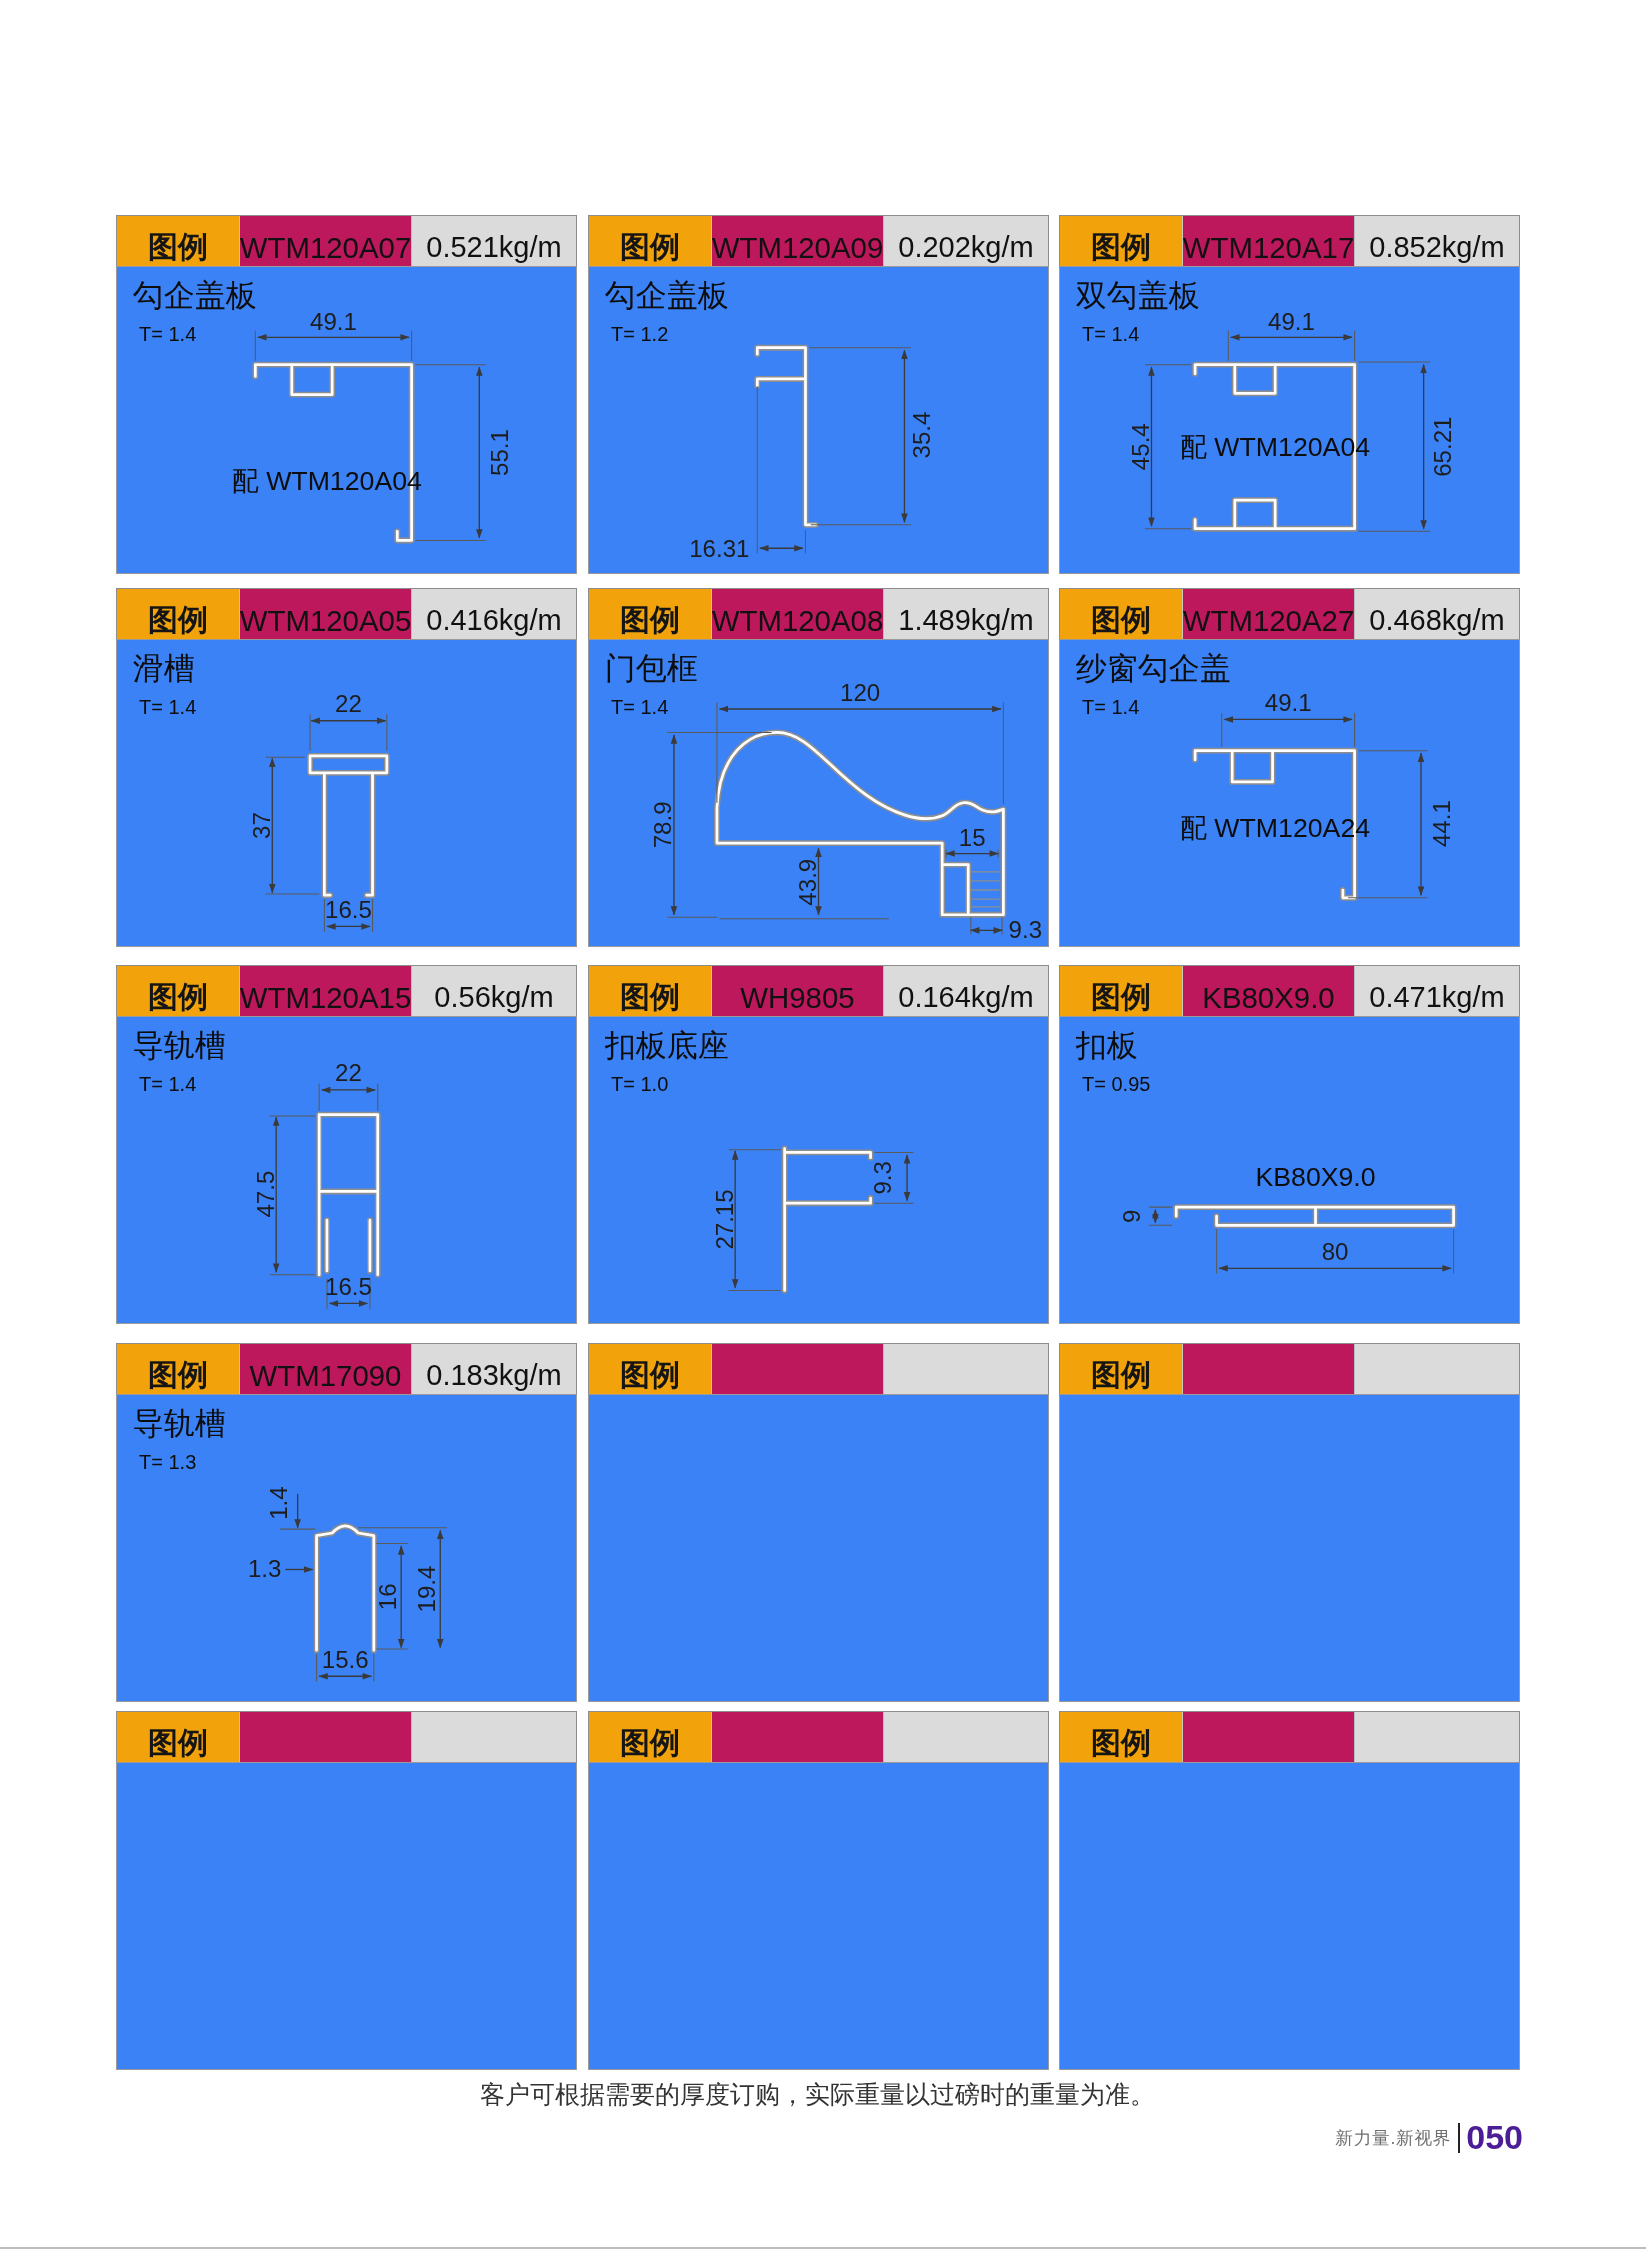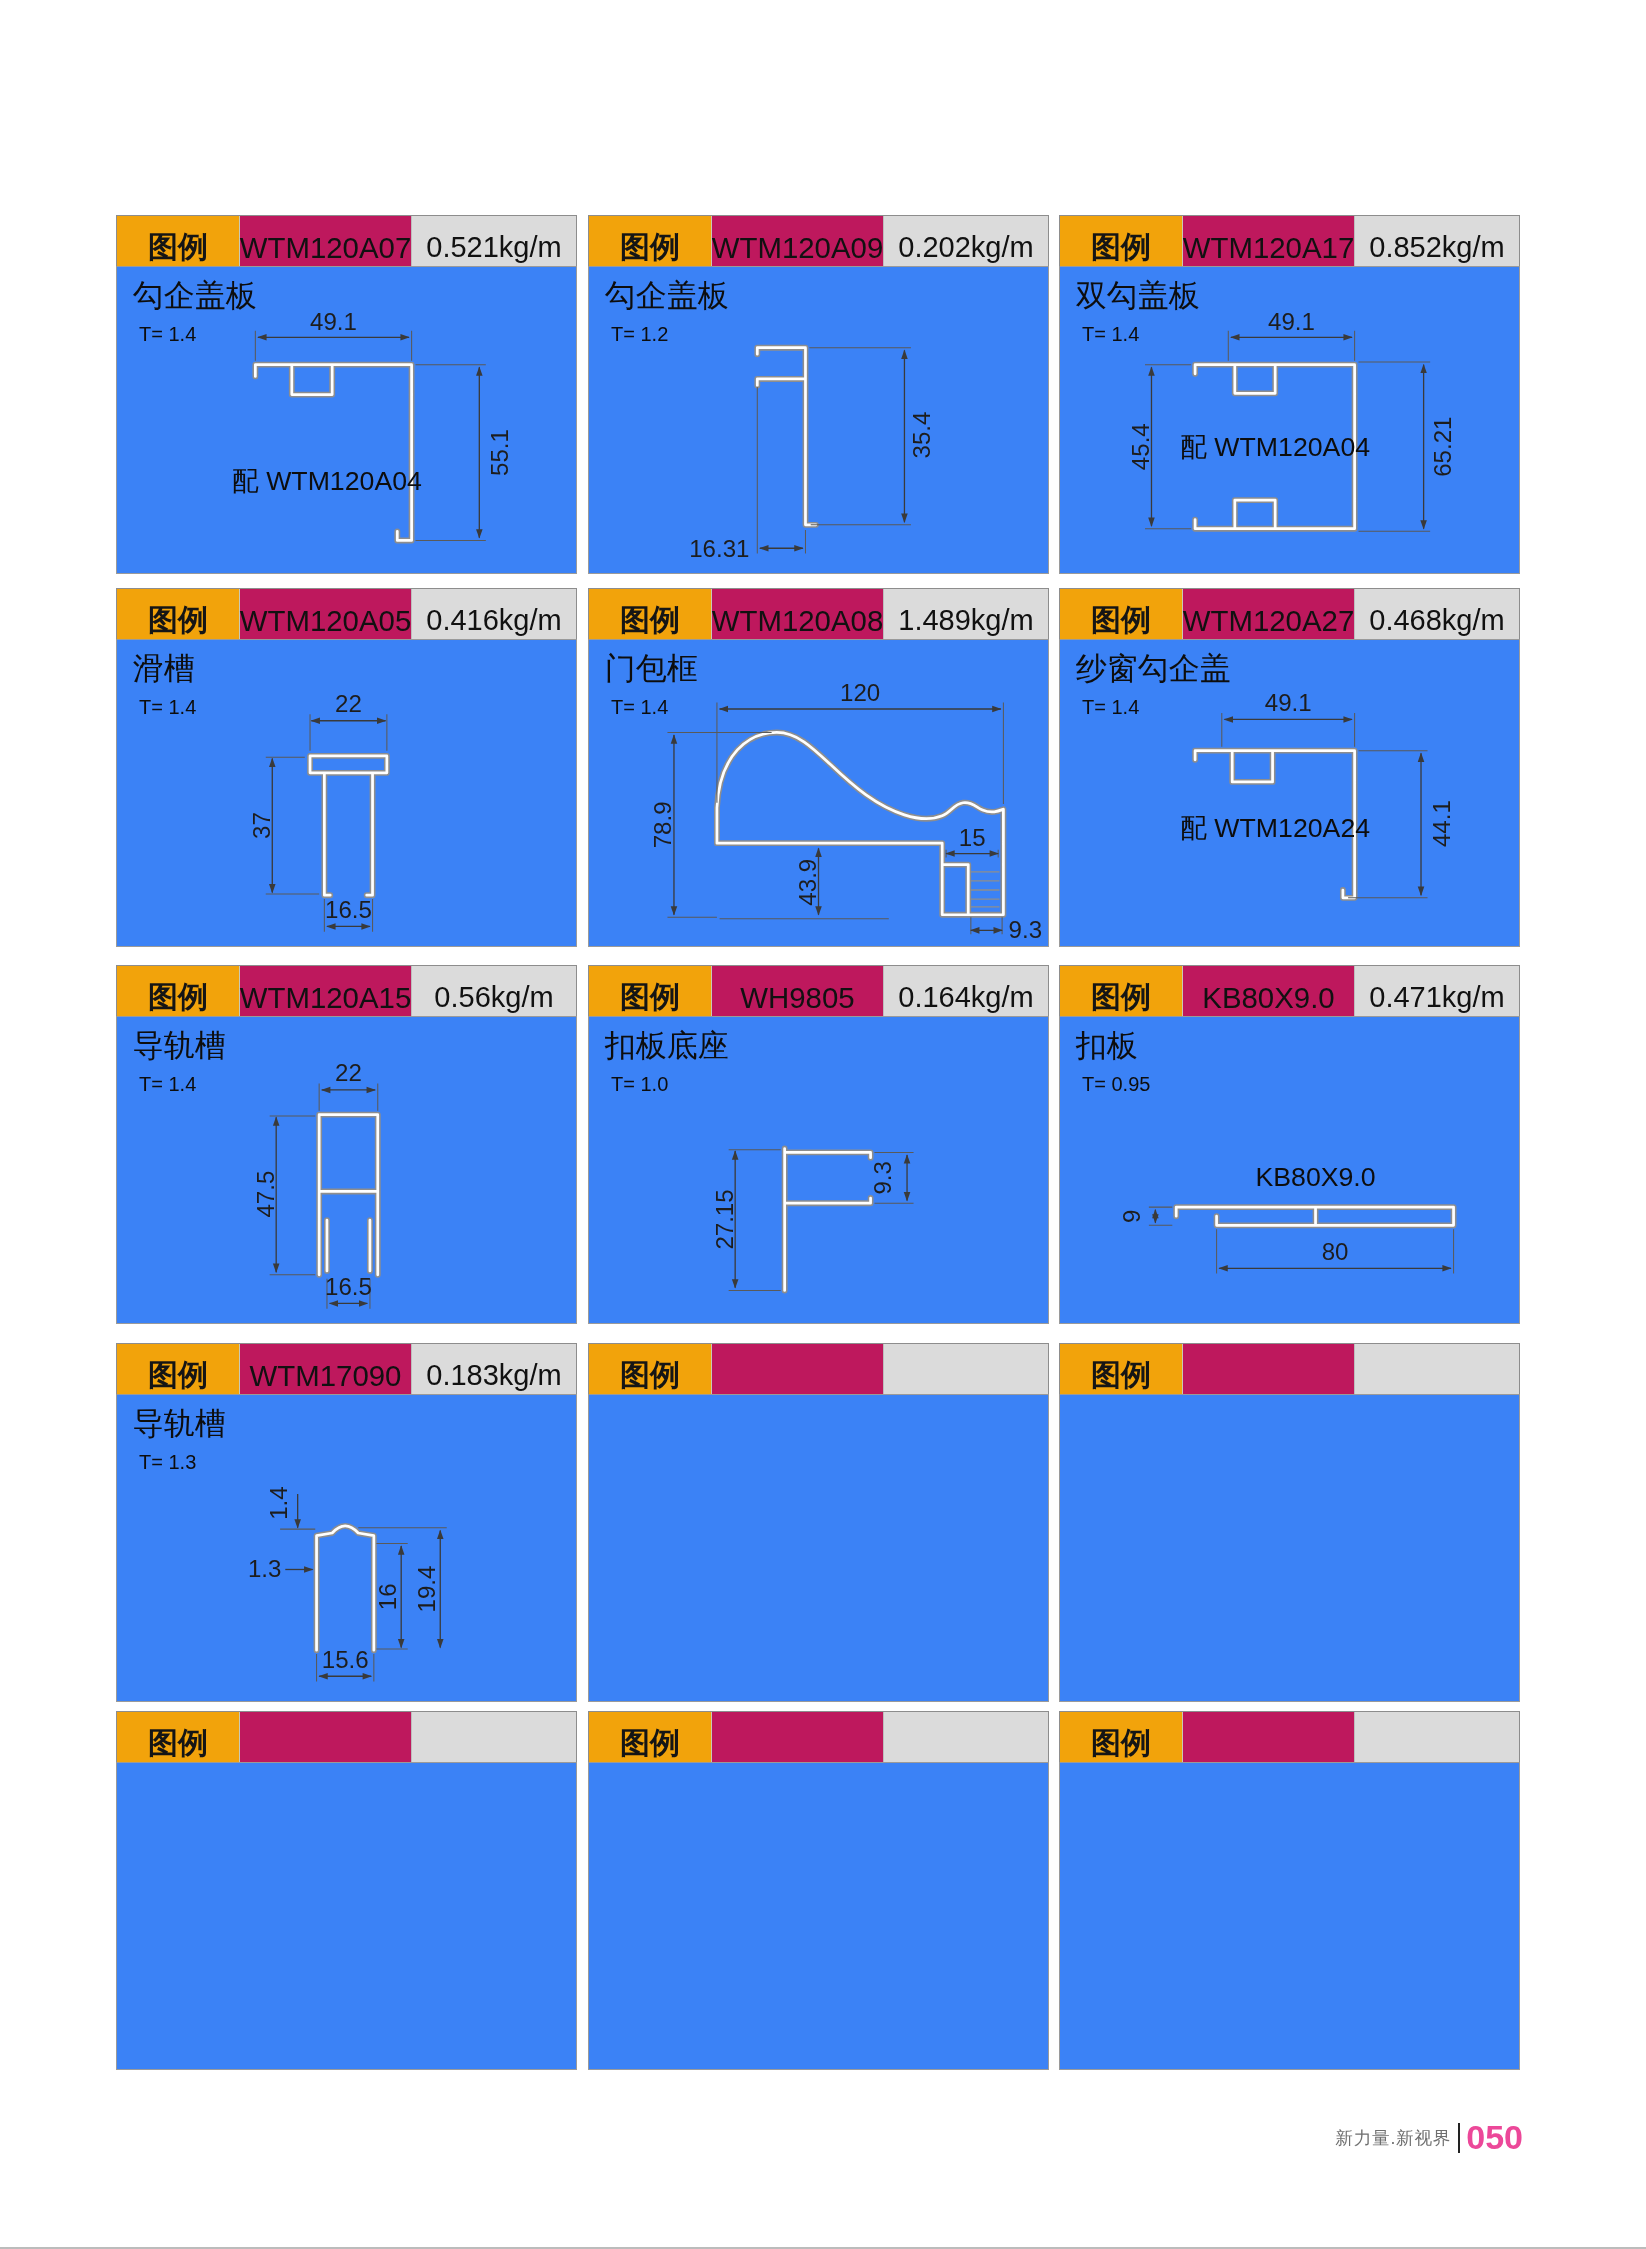--- a/index.html
+++ b/index.html
@@ -29,21 +29,21 @@
   .dl1{marker-end:url(#arr);}
   .dt{font-size:37px;fill:#1d1d1d;}
   .at{font-size:41px;fill:#0d0d0d;}
 
   .footer-note{position:absolute;left:116px;width:1403px;top:2078px;text-align:center;
                font-size:25px;color:#333;line-height:33px;}
   .pagefoot{position:absolute;left:112px;width:1411px;top:2118px;display:flex;
             justify-content:flex-end;align-items:center;}
   .brand{font-size:17.7px;color:#6f6f6f;letter-spacing:0.7px;}
   .bar{width:2px;height:30px;background:#222;margin:0 6.5px;}
-  .pnum{font-size:34px;font-weight:bold;color:#ec4899;}
+  .pnum{font-size:34px;font-weight:bold;color:#4c1d95;}
   .pageedge{position:absolute;left:0;right:0;bottom:0;height:2.6px;background:#bcbcbc;}
 </style>
 </head>
 <body>
 
 <svg width="0" height="0" style="position:absolute">
   <defs>
     <marker id="arr" viewBox="0 0 12 10" markerWidth="15" markerHeight="12" refX="11" refY="5" orient="auto-start-reverse" markerUnits="userSpaceOnUse">
       <path d="M12,5 L0,0.8 L0,9.2 Z" fill="#3a3a3a"></path>
     </marker>
@@ -324,20 +324,21 @@
   <div class="cell" style="left:1059px;top:1711px">
     <div class="hdr">
       <div class="seg orange">图例</div>
       <div class="seg yellow"></div>
       <div class="seg gray"></div>
     </div>
     <div class="body"></div>
   </div>
 
   <div class="footer-note">
+    <div>客户可根据需要的厚度订购，实际重量以过磅时的重量为准。</div>
   </div>
 
   <div class="pagefoot">
     <span class="brand">新力量.新视界</span>
     <span class="bar"></span>
     <span class="pnum">050</span>
   </div>
 
   <div class="pageedge"></div>
 </div>

